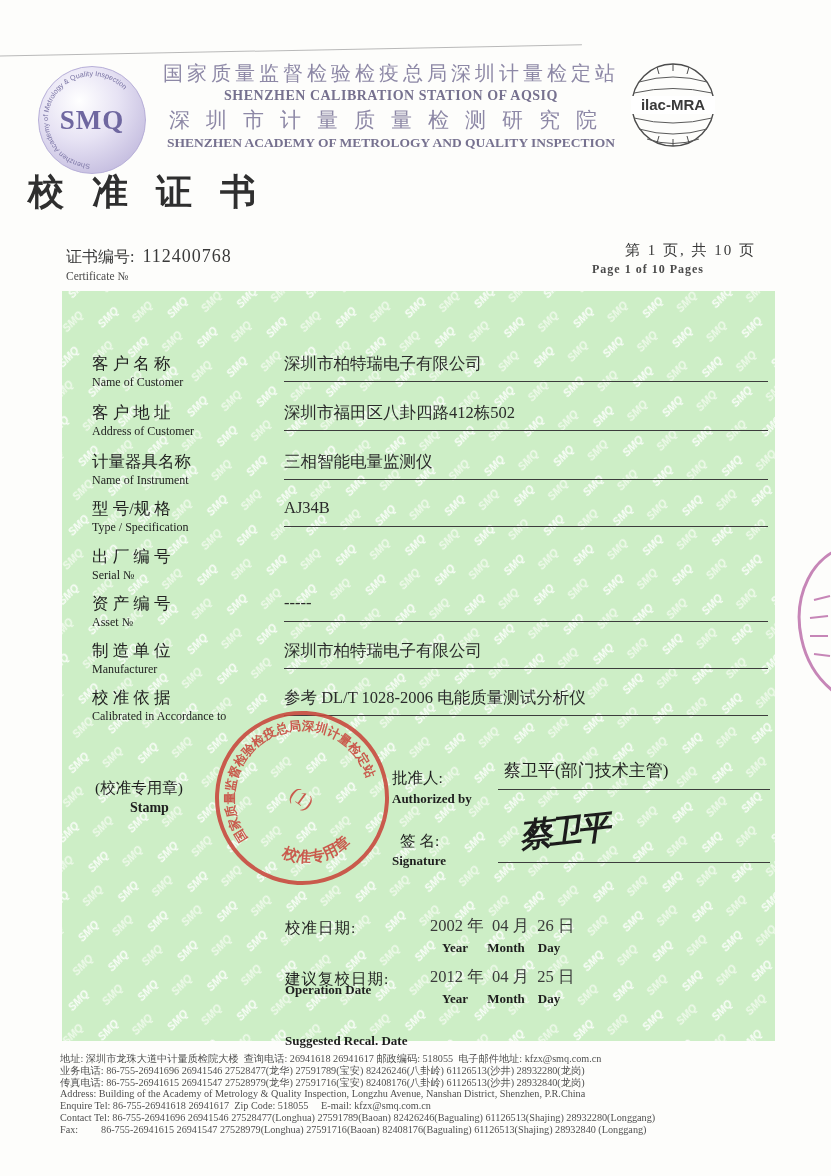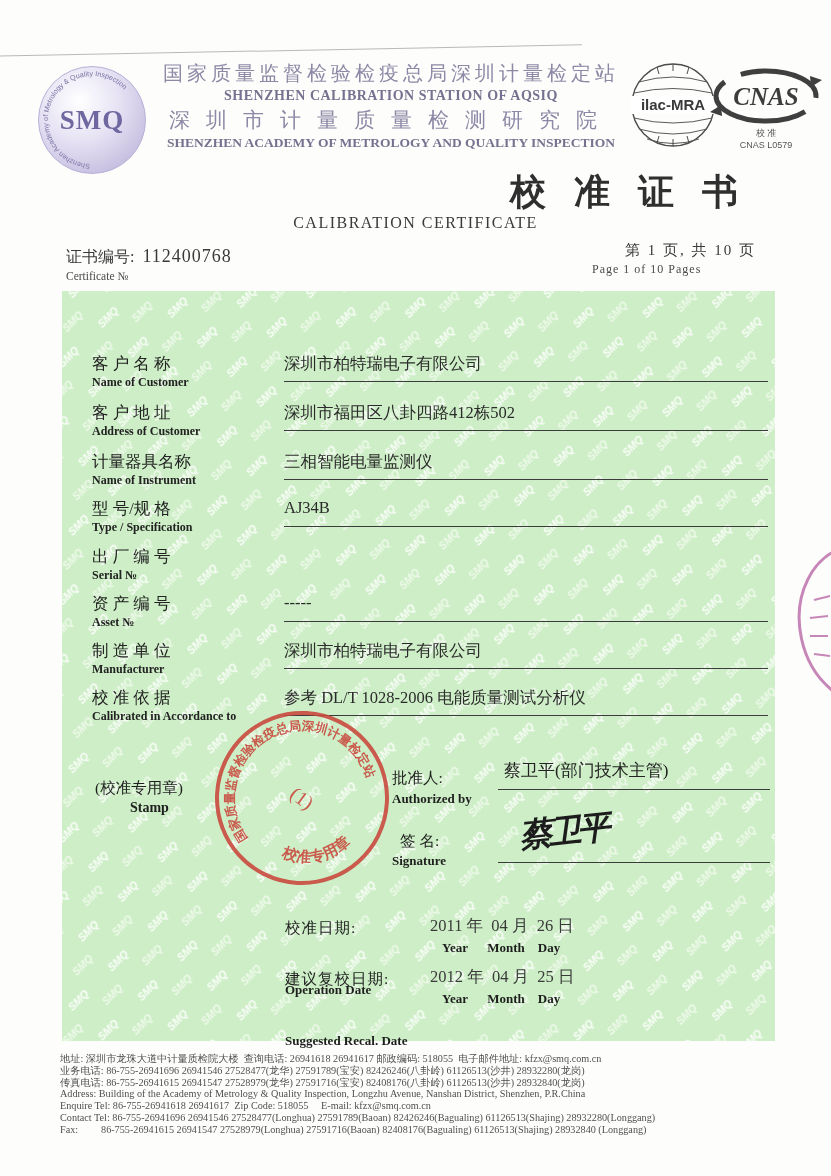--- a/index.html
+++ b/index.html
@@ -13,33 +13,33 @@
             background:radial-gradient(circle at 38% 32%, #ffffff 0%, #e7e3f4 40%, #c9c2e2 75%, #b3aad6 100%);
             border:1px solid #b7afd8;}
   .smq-text{position:absolute;left:0;top:0;width:106px;height:106px;display:flex;align-items:center;
             justify-content:center;font-size:27px;font-weight:bold;color:#6f67a0;letter-spacing:1px;}
   .hdr-block{left:152px;top:60px;width:478px;text-align:center;}
   .hdr-cn1{font-size:20px;letter-spacing:4px;color:#8d88a6;white-space:nowrap;}
   .hdr-en1{font-size:14px;font-weight:bold;color:#76718f;letter-spacing:.5px;margin-top:1px;}
   .hdr-cn2{font-size:21px;letter-spacing:16px;color:#8d88a6;white-space:nowrap;margin-top:2px;}
   .hdr-en2{font-size:13.5px;font-weight:bold;color:#76718f;margin-top:1px;}
   
-  .title-cn{left:0;top:168px;width:766px;text-align:right;font-size:36px;letter-spacing:28px;
+  .title-cn{left:0;top:168px;width:766px;text-align:left;font-size:36px;letter-spacing:28px;
             color:#2f2f2f;font-weight:bold;text-indent:28px;}
   .title-en{left:0;top:214px;width:831px;text-align:center;font-size:16px;letter-spacing:1.5px;color:#3a3a3a;}
   .certno-line{left:66px;top:246px;font-size:16px;color:#3a3a3a;}
   .certno-val{font-size:18px;letter-spacing:1px;margin-left:8px;}
   .certno-en{left:66px;top:270px;font-size:11.5px;color:#4a4a4a;}
   .pag-cn{left:585px;top:241px;font-size:15px;color:#3a3a3a;letter-spacing:2px;margin-left:40px;}
-  .pag-en{left:592px;top:262px;font-size:12px;font-weight:normal;color:#4a4a4a;letter-spacing:1px;}
+  .pag-en{left:592px;top:262px;font-size:12px;font-weight:bold;color:#4a4a4a;letter-spacing:1px;}
   
   .panel{left:62px;top:291px;width:713px;height:750px;}
   .panel-bg{position:absolute;left:0;top:0;}
   .frow-label-cn{font-size:16.5px;color:#222;white-space:nowrap;}
-  .frow-label-en{font-size:12px;font-weight:bold;color:#222;white-space:nowrap;}
+  .frow-label-en{font-size:12px;font-weight:normal;color:#222;white-space:nowrap;}
   .frow-value{font-size:16.5px;color:#2b2b2b;border-bottom:1.4px solid #3c3c3c;
               width:484px;height:28px;white-space:nowrap;}
   .appr-cn{font-size:15.5px;color:#1e1e1e;}
   .appr-en{font-size:13px;font-weight:bold;color:#1e1e1e;}
   .uline{border-bottom:1.4px solid #3c3c3c;}
   .sig-script{font-size:33px;font-weight:bold;color:#1c1c1c;
               transform:rotate(-6deg) skewX(-14deg);letter-spacing:-4px;}
   .date-label-cn{font-size:15.5px;color:#1e1e1e;letter-spacing:1px;}
   .date-label-en{font-size:13px;font-weight:bold;color:#1e1e1e;margin-top:42px;}
   .date-vals{font-size:16.5px;color:#3a3a3a;white-space:pre;}
@@ -87,33 +87,22 @@
         <line x1="62" y1="9" x2="60" y2="16"></line>
           <line x1="46" y1="88" x2="46" y2="81"></line>
         <line x1="30" y1="85" x2="32" y2="78"></line>
           <line x1="62" y1="85" x2="60" y2="78"></line>
       </g>
       <rect x="4" y="38" width="84" height="18" fill="#ffffff"></rect>
       <text x="46" y="52" text-anchor="middle" font-size="15" font-weight="bold" font-family="Liberation Sans, sans-serif" fill="#3a3a3a">ilac-MRA</text>
     </svg>
   </div>
 
-  <div class="abs" style="left:710px;top:64px;">
-    <svg width="112" height="96" viewBox="0 0 112 96">
-      <ellipse cx="56" cy="32" rx="50" ry="25" fill="none" stroke="#3f3f3f" stroke-width="5" stroke-dasharray="118 18" stroke-dashoffset="-20"></ellipse>
-      <polygon points="100,12 112,16 101,23" fill="#3f3f3f"></polygon>
-      <polygon points="12,52 0,48 11,41" fill="#3f3f3f"></polygon>
-      <text x="56" y="41" text-anchor="middle" font-size="25" font-weight="bold" font-style="italic" font-family="Liberation Serif, serif" fill="#3d3d3d">CNAS</text>
-      <text x="56" y="72" text-anchor="middle" font-size="9" fill="#555">校 准</text>
-      <text x="56" y="84" text-anchor="middle" font-size="9" fill="#555" font-family="Liberation Sans, sans-serif">CNAS L0579</text>
-    </svg>
-  </div>
 
   <div class="abs title-cn">校准证书</div>
-  <div class="abs title-en">CALIBRATION CERTIFICATE</div>
 
   <div class="abs certno-line">
     <span>证书编号:</span><span class="certno-val">112400768</span>
   </div>
   <div class="abs certno-en">Certificate №</div>
   <div class="abs pag-cn">第 1 页, 共 10 页</div>
   <div class="abs pag-en">Page 1 of 10 Pages</div>
 
   <div class="abs panel">
     <svg class="panel-bg" width="713" height="750">
@@ -200,21 +189,21 @@
     <div class="abs" style="left:442px;top:468px;font-size:17px;color:#222;white-space:nowrap;">蔡卫平(部门技术主管)</div>
     <div class="abs uline" style="left:436px;top:470px;width:272px;height:28px;"></div>
 
     <div class="abs appr-cn" style="left:338px;top:540px;">签  名:</div>
     <div class="abs appr-en" style="left:330px;top:562px;">Signature</div>
     <div class="abs sig-script" style="left:460px;top:518px;">蔡卫平</div>
     <div class="abs uline" style="left:436px;top:543px;width:272px;height:28px;"></div>
 
     <div class="abs date-label-cn" style="left:223px;top:627px;">校准日期:</div>
     <div class="abs date-label-en" style="left:223px;top:649px;">Operation Date</div>
-    <div class="abs date-vals" style="left:368px;top:624px;">2011 年  04 月  26 日</div>
+    <div class="abs date-vals" style="left:368px;top:624px;">2002 年  04 月  26 日</div>
     <div class="abs date-units" style="left:380px;top:649px;">Year      Month    Day</div>
 
     <div class="abs date-label-cn" style="left:223px;top:678px;">建议复校日期:</div>
     <div class="abs date-label-en" style="left:223px;top:700px;">Suggested Recal. Date</div>
     <div class="abs date-vals" style="left:368px;top:675px;">2012 年  04 月  25 日</div>
     <div class="abs date-units" style="left:380px;top:700px;">Year      Month    Day</div>
   </div>
 
   <div class="abs" style="left:786px;top:540px;opacity:.7;">
     <svg width="140" height="170" viewBox="0 0 140 170">

